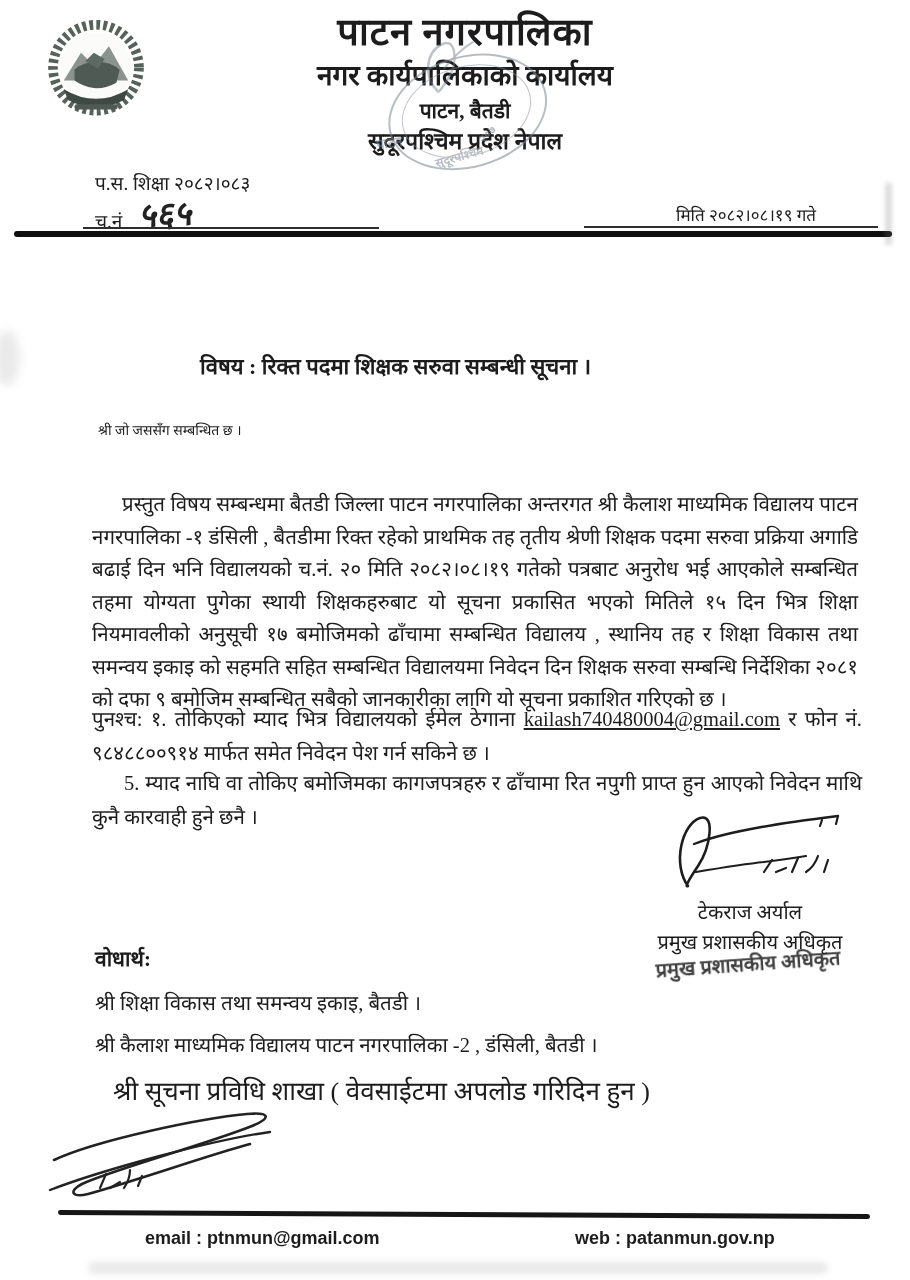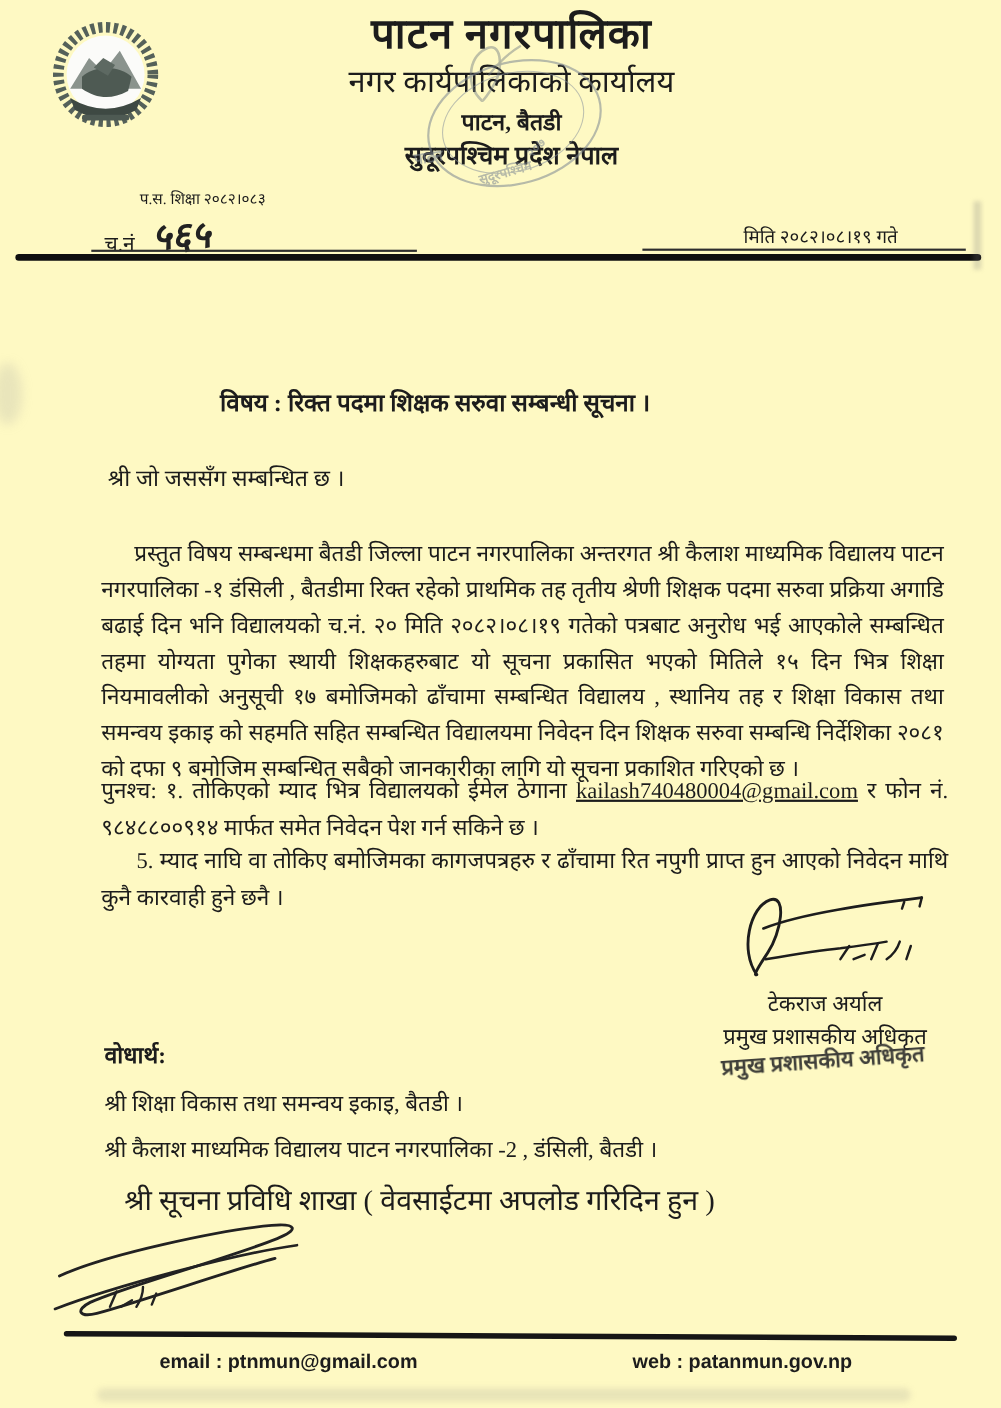--- a/index.html
+++ b/index.html
@@ -1,48 +1,48 @@
 <!DOCTYPE html>
 <html><head>
 <meta charset="utf-8">
 <style>
   html,body{margin:0;padding:0;background:#e8e8e6;}
   .page{
     position:relative;
     width:910px;height:1280px;
     margin:0 auto;
-    background:#fef9c3;
+    background:#ffffff;
     font-family:"Liberation Serif","DejaVu Serif",serif;
     color:#1c1c1c;
     overflow:hidden;
   }
   .abs{position:absolute;}
   
   .emblem{left:42px;top:14px;width:108px;height:116px;}
   .hdr-text{left:215px;top:8px;width:500px;text-align:center;}
   .org-name{font-size:38px;font-weight:bold;letter-spacing:1px;line-height:48px;}
-  .office-name{font-size:28px;font-weight:normal;line-height:40px;}
+  .office-name{font-size:28px;font-weight:bold;line-height:40px;}
   .place-line{font-size:21px;font-weight:bold;line-height:30px;}
   .province-line{font-size:23px;font-weight:bold;line-height:32px;}
   
   .hdr-stamp{left:375px;top:48px;width:185px;height:130px;transform:rotate(-16deg);opacity:.55;pointer-events:none;}
   .hdr-stamp .ring{position:absolute;left:12px;top:8px;width:158px;height:108px;border:2px solid #7d8792;border-radius:50%;}
   .hdr-stamp .ring2{position:absolute;left:26px;top:18px;width:130px;height:88px;border:1px solid #8b949e;border-radius:50%;}
   .stamp-txt{position:absolute;color:#7d8792;font-size:14px;font-weight:bold;}
   
-  .ref-dispatch{left:95px;top:170px;font-size:14px;margin-left:32px;}
+  .ref-dispatch{left:95px;top:170px;font-size:19px;}
   .letter-no-label{left:95px;top:208px;font-size:19px;}
   .letter-no-value{left:138px;top:190px;font-size:34px;font-style:italic;transform:rotate(-3deg);font-weight:bold;color:#222;}
   .letter-date{left:676px;top:203px;font-size:17px;}
   .uline-a{left:83px;top:227px;width:296px;height:2px;background:#2e2e2e;}
   .uline-b{left:584px;top:226px;width:294px;height:2px;background:#2e2e2e;}
   .main-rule{left:14px;top:231px;width:878px;height:6px;background:#0f0f0f;border-radius:3px;}
   
   .subject{left:200px;top:350px;font-size:22px;font-weight:bold;}
-  .salutation{left:98px;top:420px;font-size:21px;}
+  .salutation{left:98px;top:420px;font-size:14px;}
   .body-par{left:92px;top:488px;width:766px;font-size:20.5px;line-height:32.5px;text-align:justify;text-indent:30px;}
   .ps1{left:92px;top:702px;width:770px;font-size:20.5px;line-height:34px;text-align:justify;}
   .ps1 .email{text-decoration:underline;font-family:"Liberation Serif",serif;}
   .ps2{left:92px;top:766px;width:770px;font-size:20.5px;line-height:34px;text-align:justify;text-indent:32px;}
   
   .sig-scribble{left:660px;top:806px;width:210px;height:92px;}
   .sig-name{left:640px;top:898px;width:220px;font-size:20px;text-align:center;}
   .sig-title{left:615px;top:928px;width:270px;font-size:20px;text-align:center;}
   .sig-title-stamp{left:608px;top:950px;width:280px;font-size:20px;font-weight:bold;text-align:center;
       transform:rotate(-4deg);filter:blur(.5px);color:#2b2b2b;opacity:.9;}

